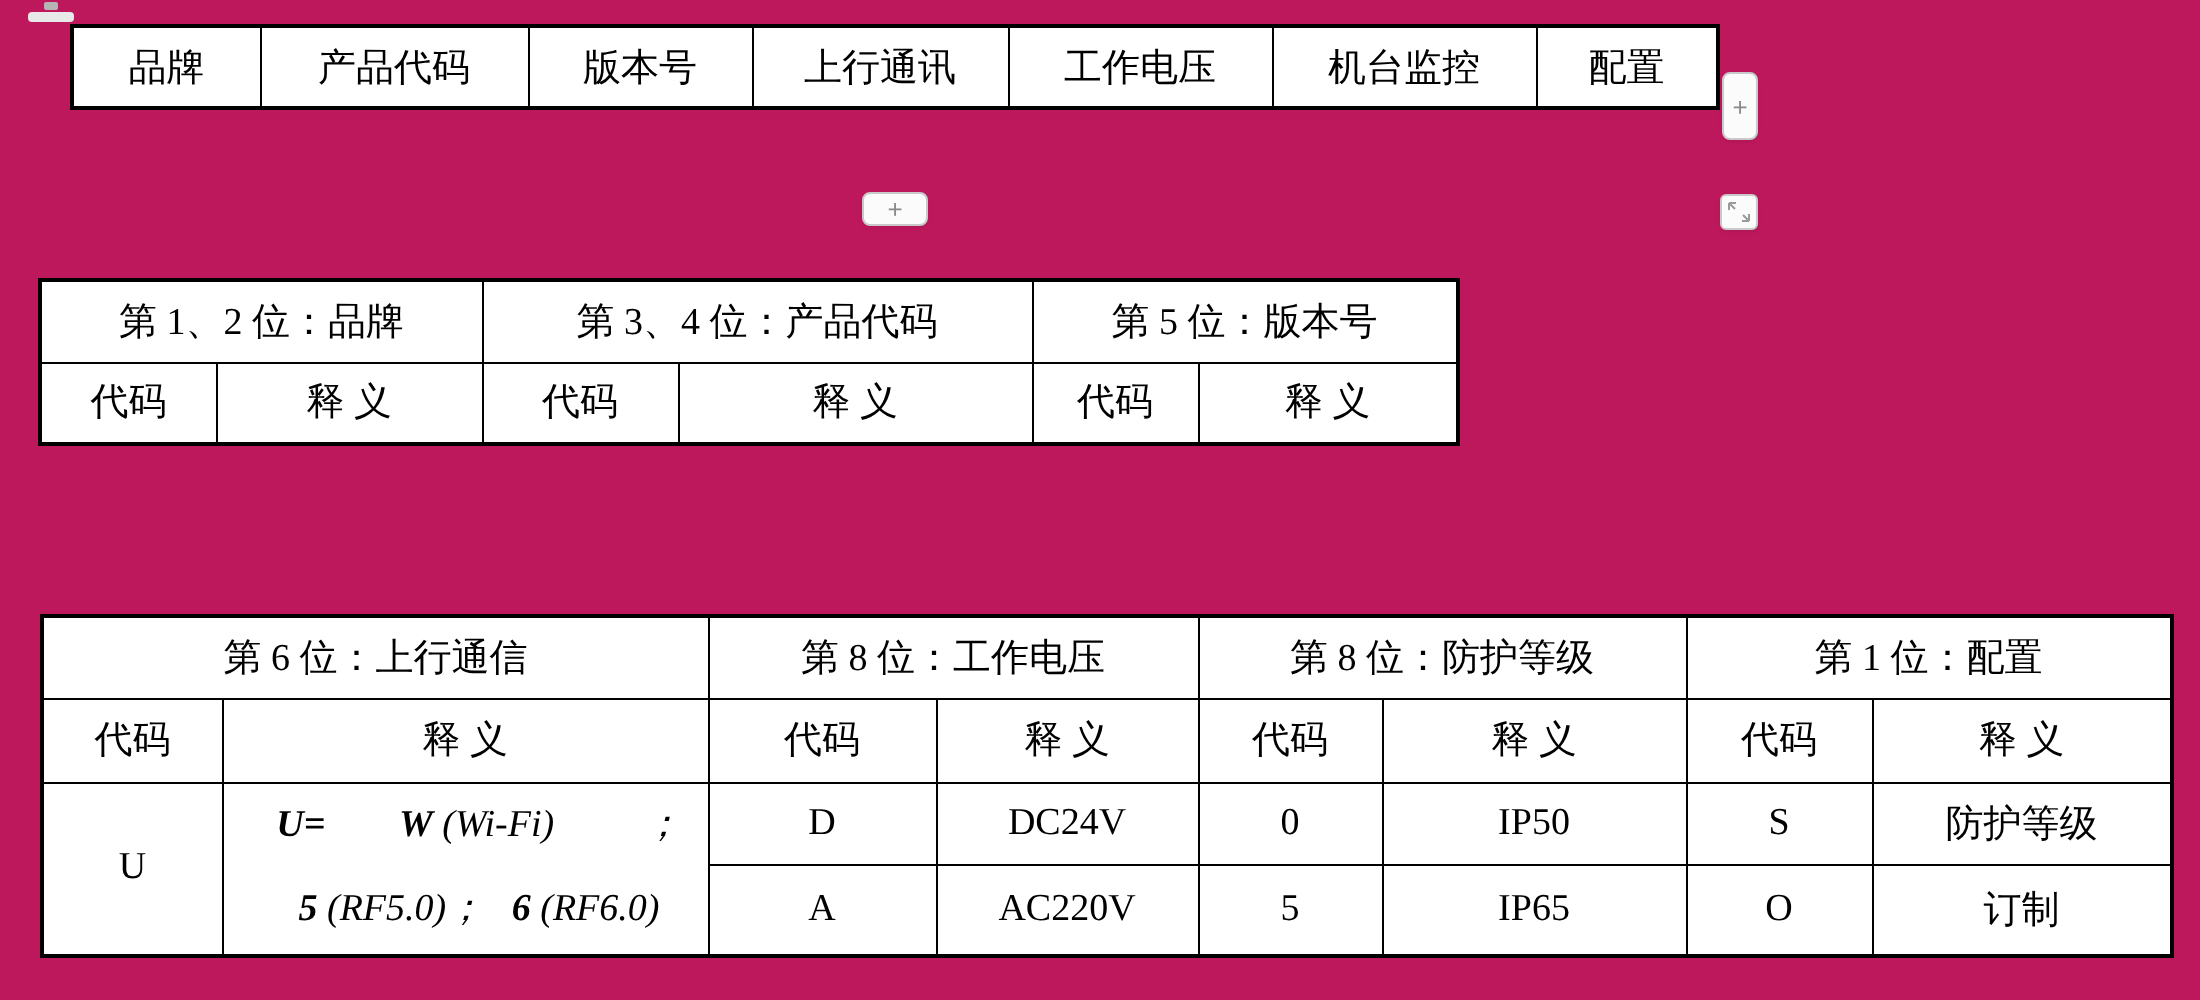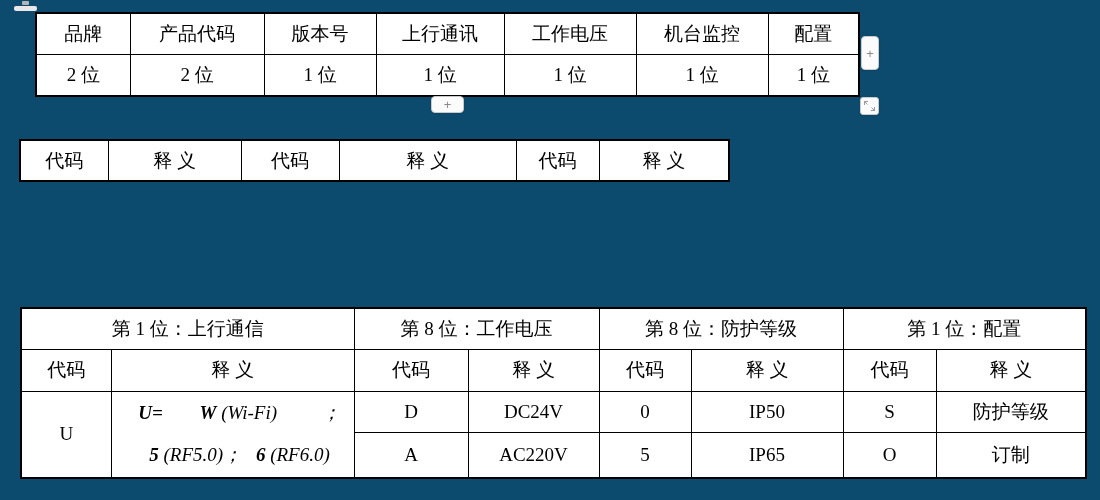--- a/index.html
+++ b/index.html
@@ -1,19 +1,19 @@
 <!DOCTYPE html>
 <html><head>
 <meta charset="utf-8">
 <style>
   html, body { margin: 0; padding: 0; background: #ffffff; }
   #canvas {
     position: relative;
     width: 1100px; height: 500px;
-    background: #0c4a6e;
+    background: #be185d;
     overflow: hidden;
     font-family: "Liberation Serif", "DejaVu Serif", serif;
     color: #000;
   }
   table.doc-table {
     position: absolute;
     border-collapse: collapse;
     table-layout: fixed;
     background: #fff;
   }
@@ -91,29 +91,20 @@
     <tbody>
         <tr style="height:41px">
       <th class="title-cell">品牌</th>
       <th class="title-cell">产品代码</th>
       <th class="title-cell">版本号</th>
       <th class="title-cell">上行通讯</th>
       <th class="title-cell">工作电压</th>
       <th class="title-cell">机台监控</th>
       <th class="title-cell">配置</th>
     </tr>
-    <tr style="height:42px">
-      <td>2 位</td>
-      <td>2 位</td>
-      <td>1 位</td>
-      <td>1 位</td>
-      <td>1 位</td>
-      <td>1 位</td>
-      <td>1 位</td>
-    </tr>
   </tbody>
     </table>
 
   <div id="add-col-btn" class="ctrl-btn">
     <span>+</span>
   </div>
   <div id="add-row-btn" class="ctrl-btn">
     <span>+</span>
   </div>
   <div id="resize-handle" class="ctrl-btn">
@@ -128,20 +119,25 @@
   <table class="doc-table" style="left:19px; top:139px; width:709px;">
     <colgroup>
       <col style="width:88px">
         <col style="width:133px">
         <col style="width:98px">
       <col style="width:177px">
         <col style="width:83px">
         <col style="width:130px">
     </colgroup>
     <tbody>
+        <tr style="height:41px">
+      <th colspan="2" class="title-cell">第 1、2 位：品牌</th>
+      <th colspan="2" class="title-cell">第 3、4 位：产品代码</th>
+      <th colspan="2" class="title-cell">第 5 位：版本号</th>
+    </tr>
     <tr style="height:41px">
       <th class="sub-cell">代码</th>
       <th class="sub-cell">释 义</th>
       <th class="sub-cell">代码</th>
       <th class="sub-cell">释 义</th>
       <th class="sub-cell">代码</th>
       <th class="sub-cell">释 义</th>
     </tr>
   </tbody>
     </table>
@@ -152,21 +148,21 @@
         <col style="width:243px">
         <col style="width:114px">
       <col style="width:131px">
         <col style="width:92px">
         <col style="width:152px">
       <col style="width:93px">
         <col style="width:150px">
     </colgroup>
     <tbody>
         <tr style="height:41px">
-      <th colspan="2" class="title-cell">第 1 位：上行通信</th>
+      <th colspan="2" class="title-cell">第 6 位：上行通信</th>
       <th colspan="2" class="title-cell">第 8 位：工作电压</th>
       <th colspan="2" class="title-cell">第 8 位：防护等级</th>
       <th colspan="2" class="title-cell">第 1 位：配置</th>
     </tr>
     <tr style="height:42px">
       <th class="sub-cell">代码</th>
       <th class="sub-cell">释 义</th>
       <th class="sub-cell">代码</th>
       <th class="sub-cell">释 义</th>
       <th class="sub-cell">代码</th>

